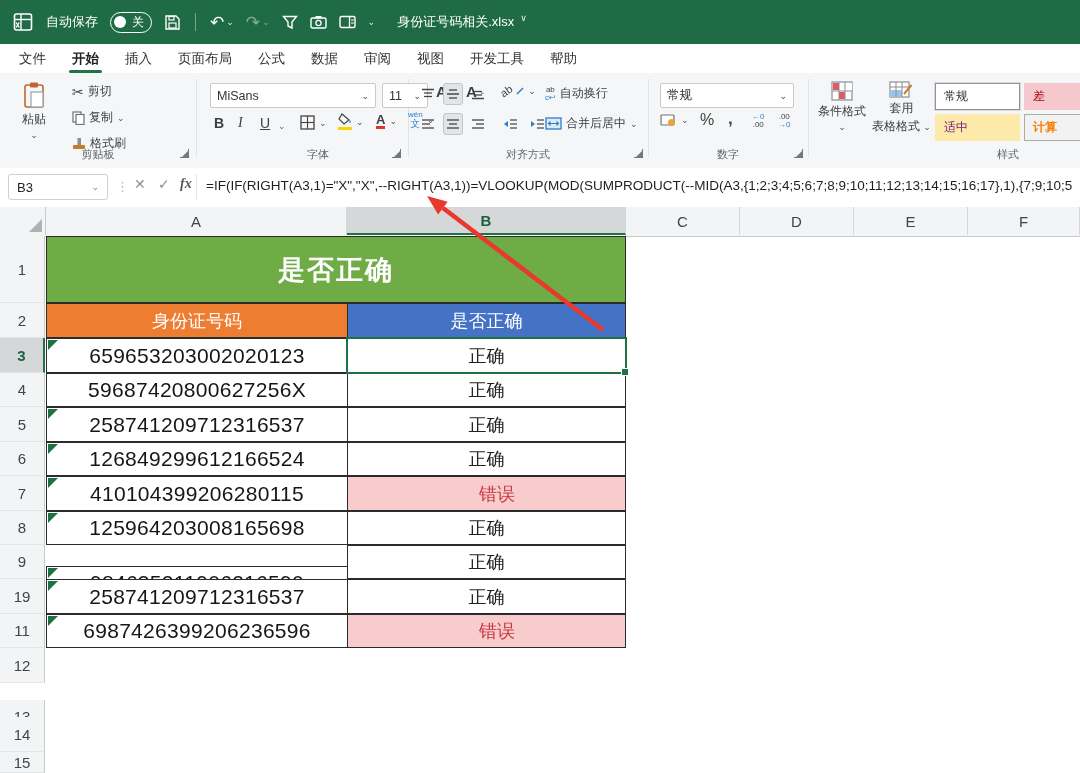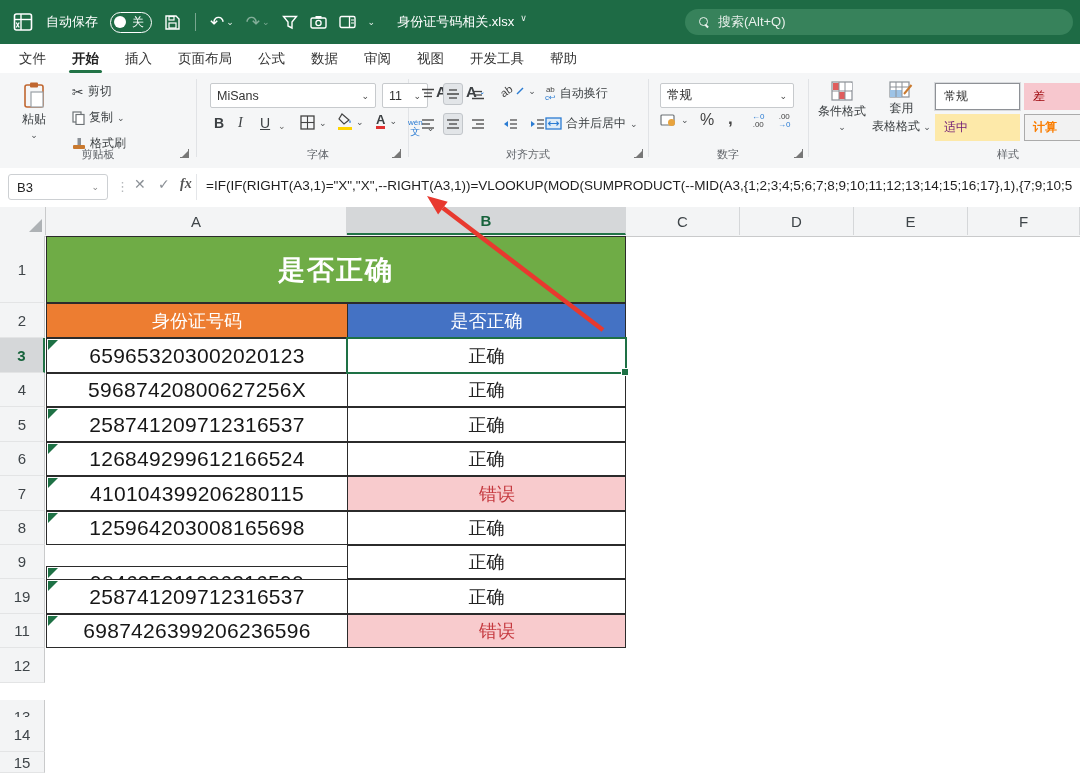--- a/index.html
+++ b/index.html
@@ -136,24 +136,20 @@
             <line x1="12" y1="5" x2="15" y2="5" stroke="#fff" stroke-width="1"></line>
             <line x1="12" y1="8" x2="15" y2="8" stroke="#fff" stroke-width="1"></line>
           </svg>
       </span>
       <span class="chev">⌄</span>
       <span class="fname">
           <span>身份证号码相关.xlsx</span>
           <span class="chev">∨</span>
         </span>
     </div>
-    <div class="search">
-      <span class="mag"></span>
-      <span>搜索(Alt+Q)</span>
-    </div>
   </div>
 
   <div class="tabrow">
     <div class="tab">文件</div>
     <div class="tab active">开始</div>
     <div class="tab">插入</div>
     <div class="tab">页面布局</div>
     <div class="tab">公式</div>
     <div class="tab">数据</div>
     <div class="tab">审阅</div>
@@ -226,21 +222,21 @@
       <span class="lines uline" style="border-color:#FFD400"><svg width="14" height="12" viewBox="0 0 14 12">
             <path d="M4 1l7 6-5 4L1 6z" fill="none" stroke="#444" stroke-width="1.2"></path>
             <path d="M12 7c1 1.5 1 3 0 3s-1-1.5 0-3z" fill="#2B7CD3"></path>
           </svg></span>
       <span class="chev">⌄</span>
     </div>
     <div class="rbtn" style="left:376px;top:40px">
       <span class="lines uline" style="border-color:#E03131;font-size:13px;font-weight:700">A</span>
       <span class="chev">⌄</span>
     </div>
-    <div class="rbtn" style="left:408px;top:46px">
+    <div class="rbtn" style="left:408px;top:38px">
       <span class="stack2">
           <span class="blue">wén</span>
           <span class="blue" style="font-size:10px;line-height:10px">文</span>
         </span>
       <span class="chev">⌄</span>
     </div>
     <div class="grplabel" style="left:258px">字体</div>
     <div class="launcher" style="left:392px"></div>
 
     <div class="icbtn" style="position:absolute;left:418px;top:10px">

